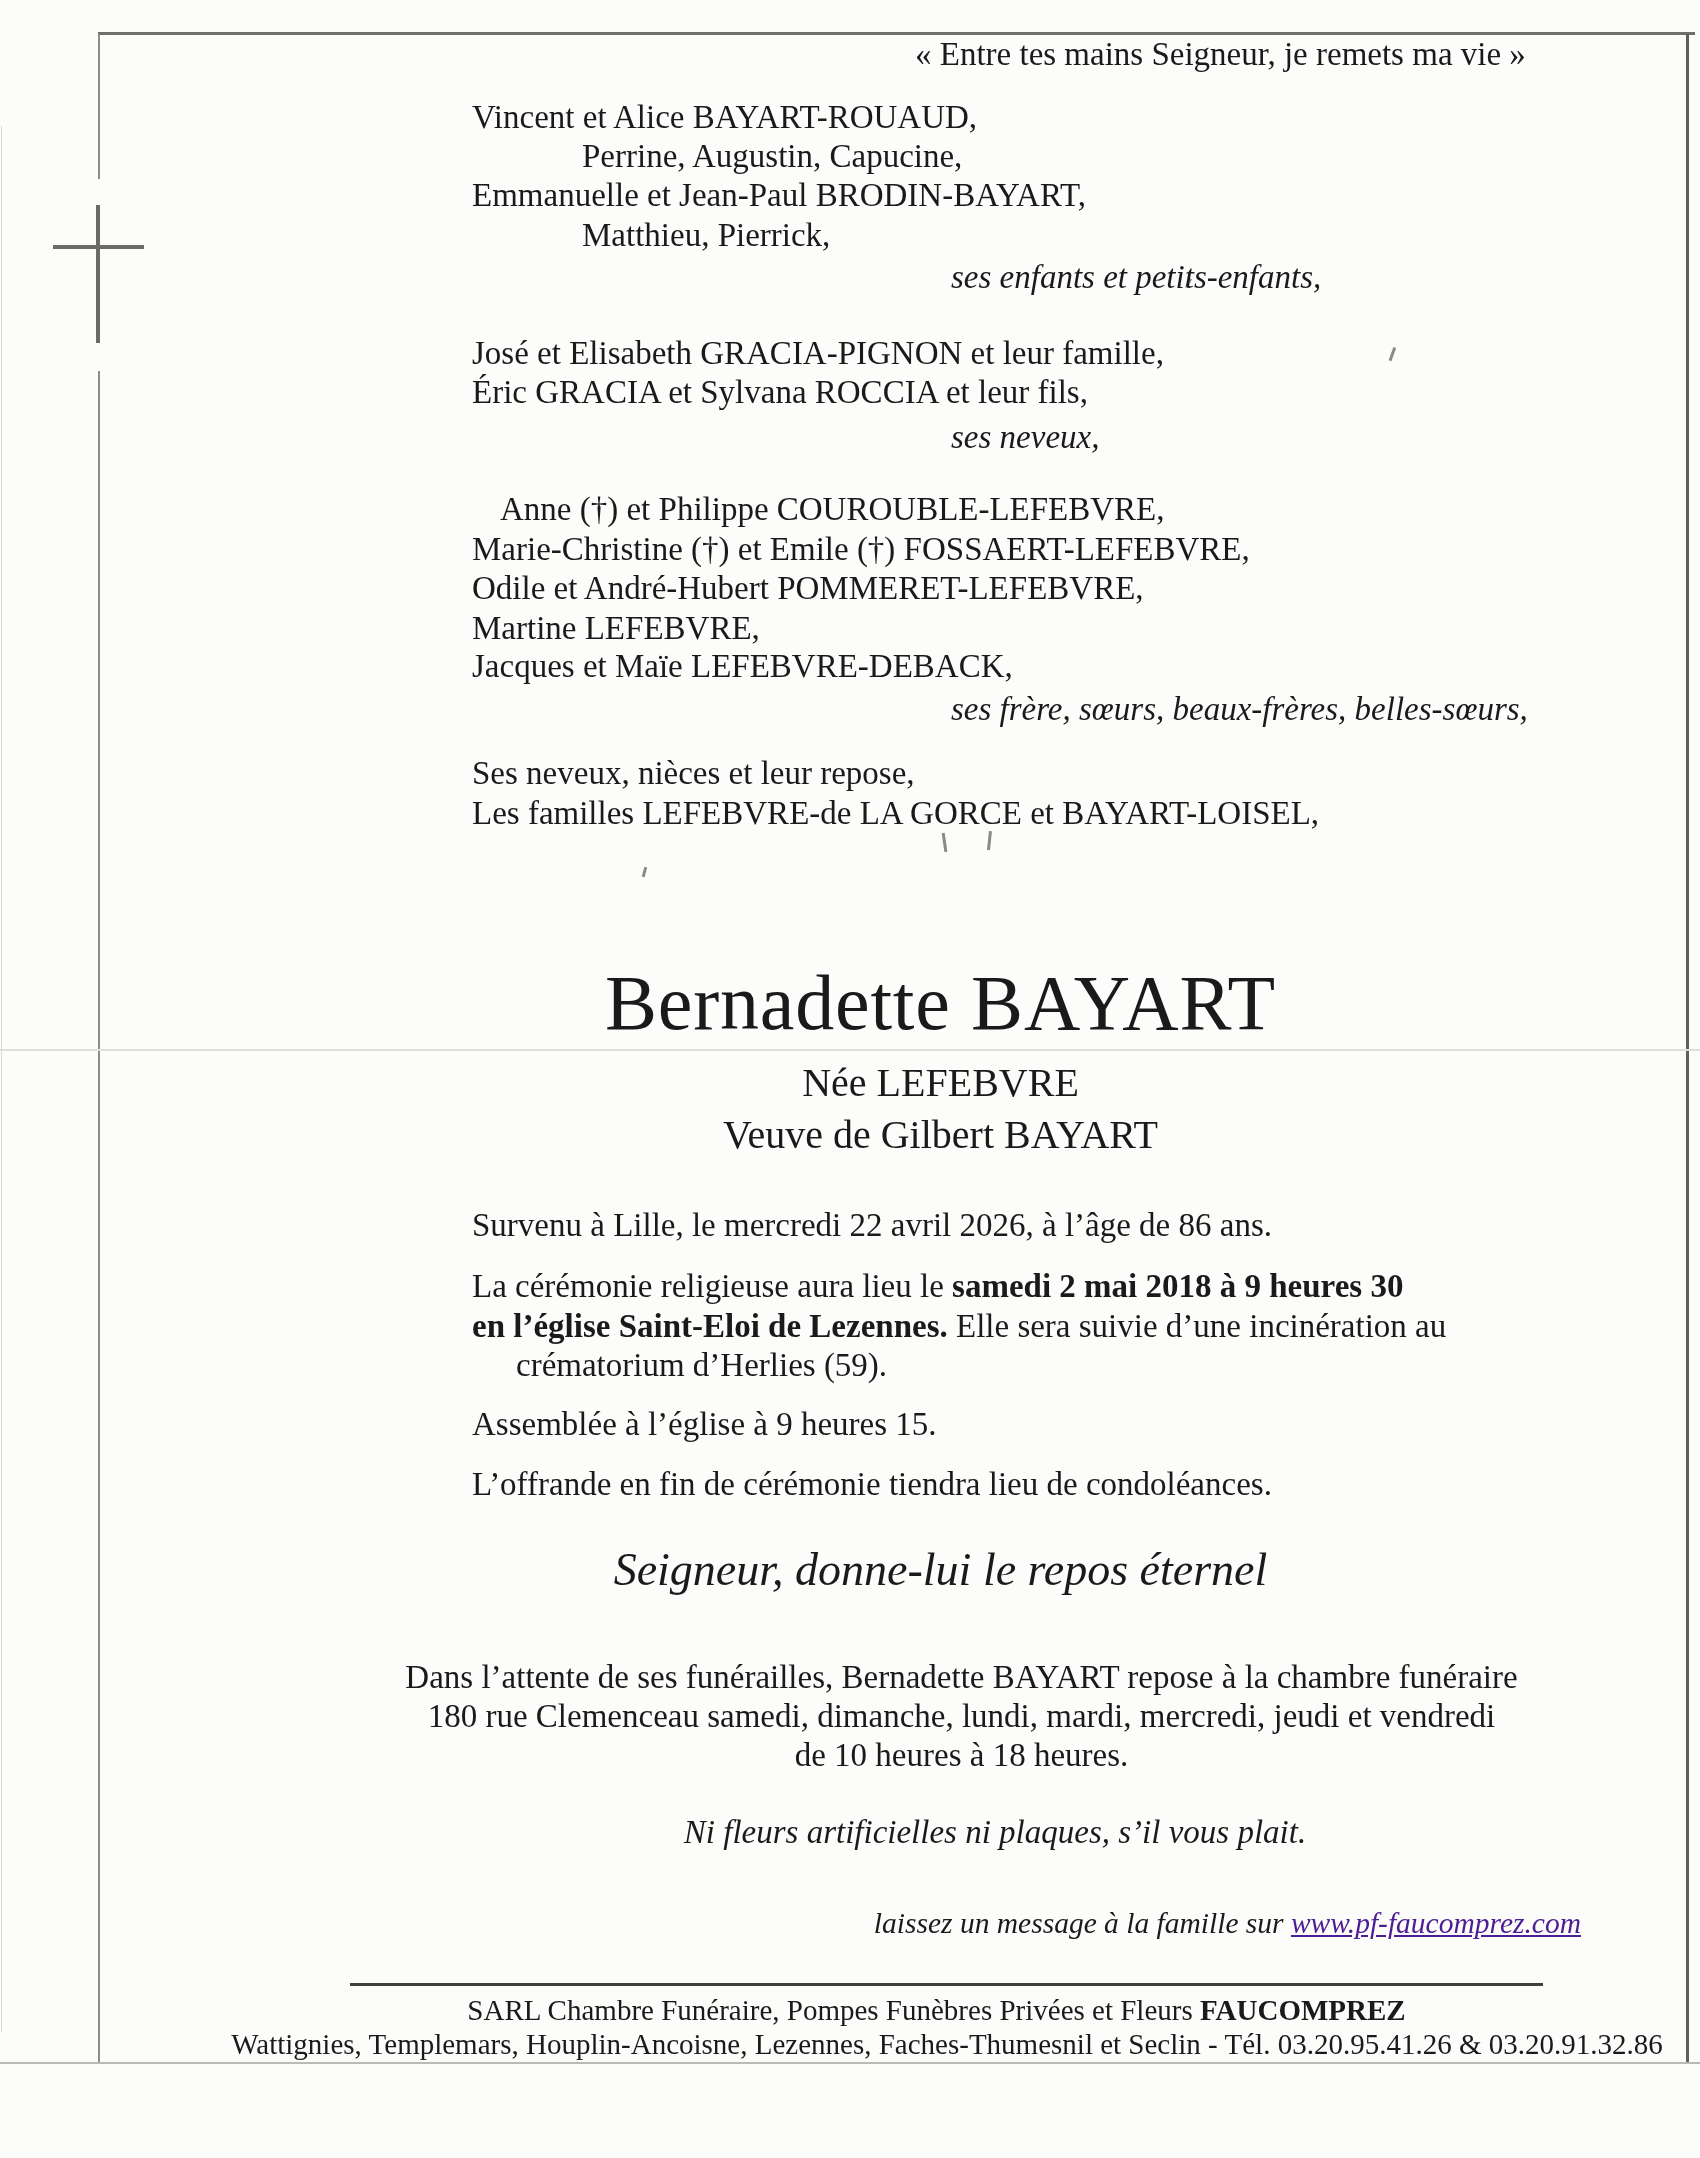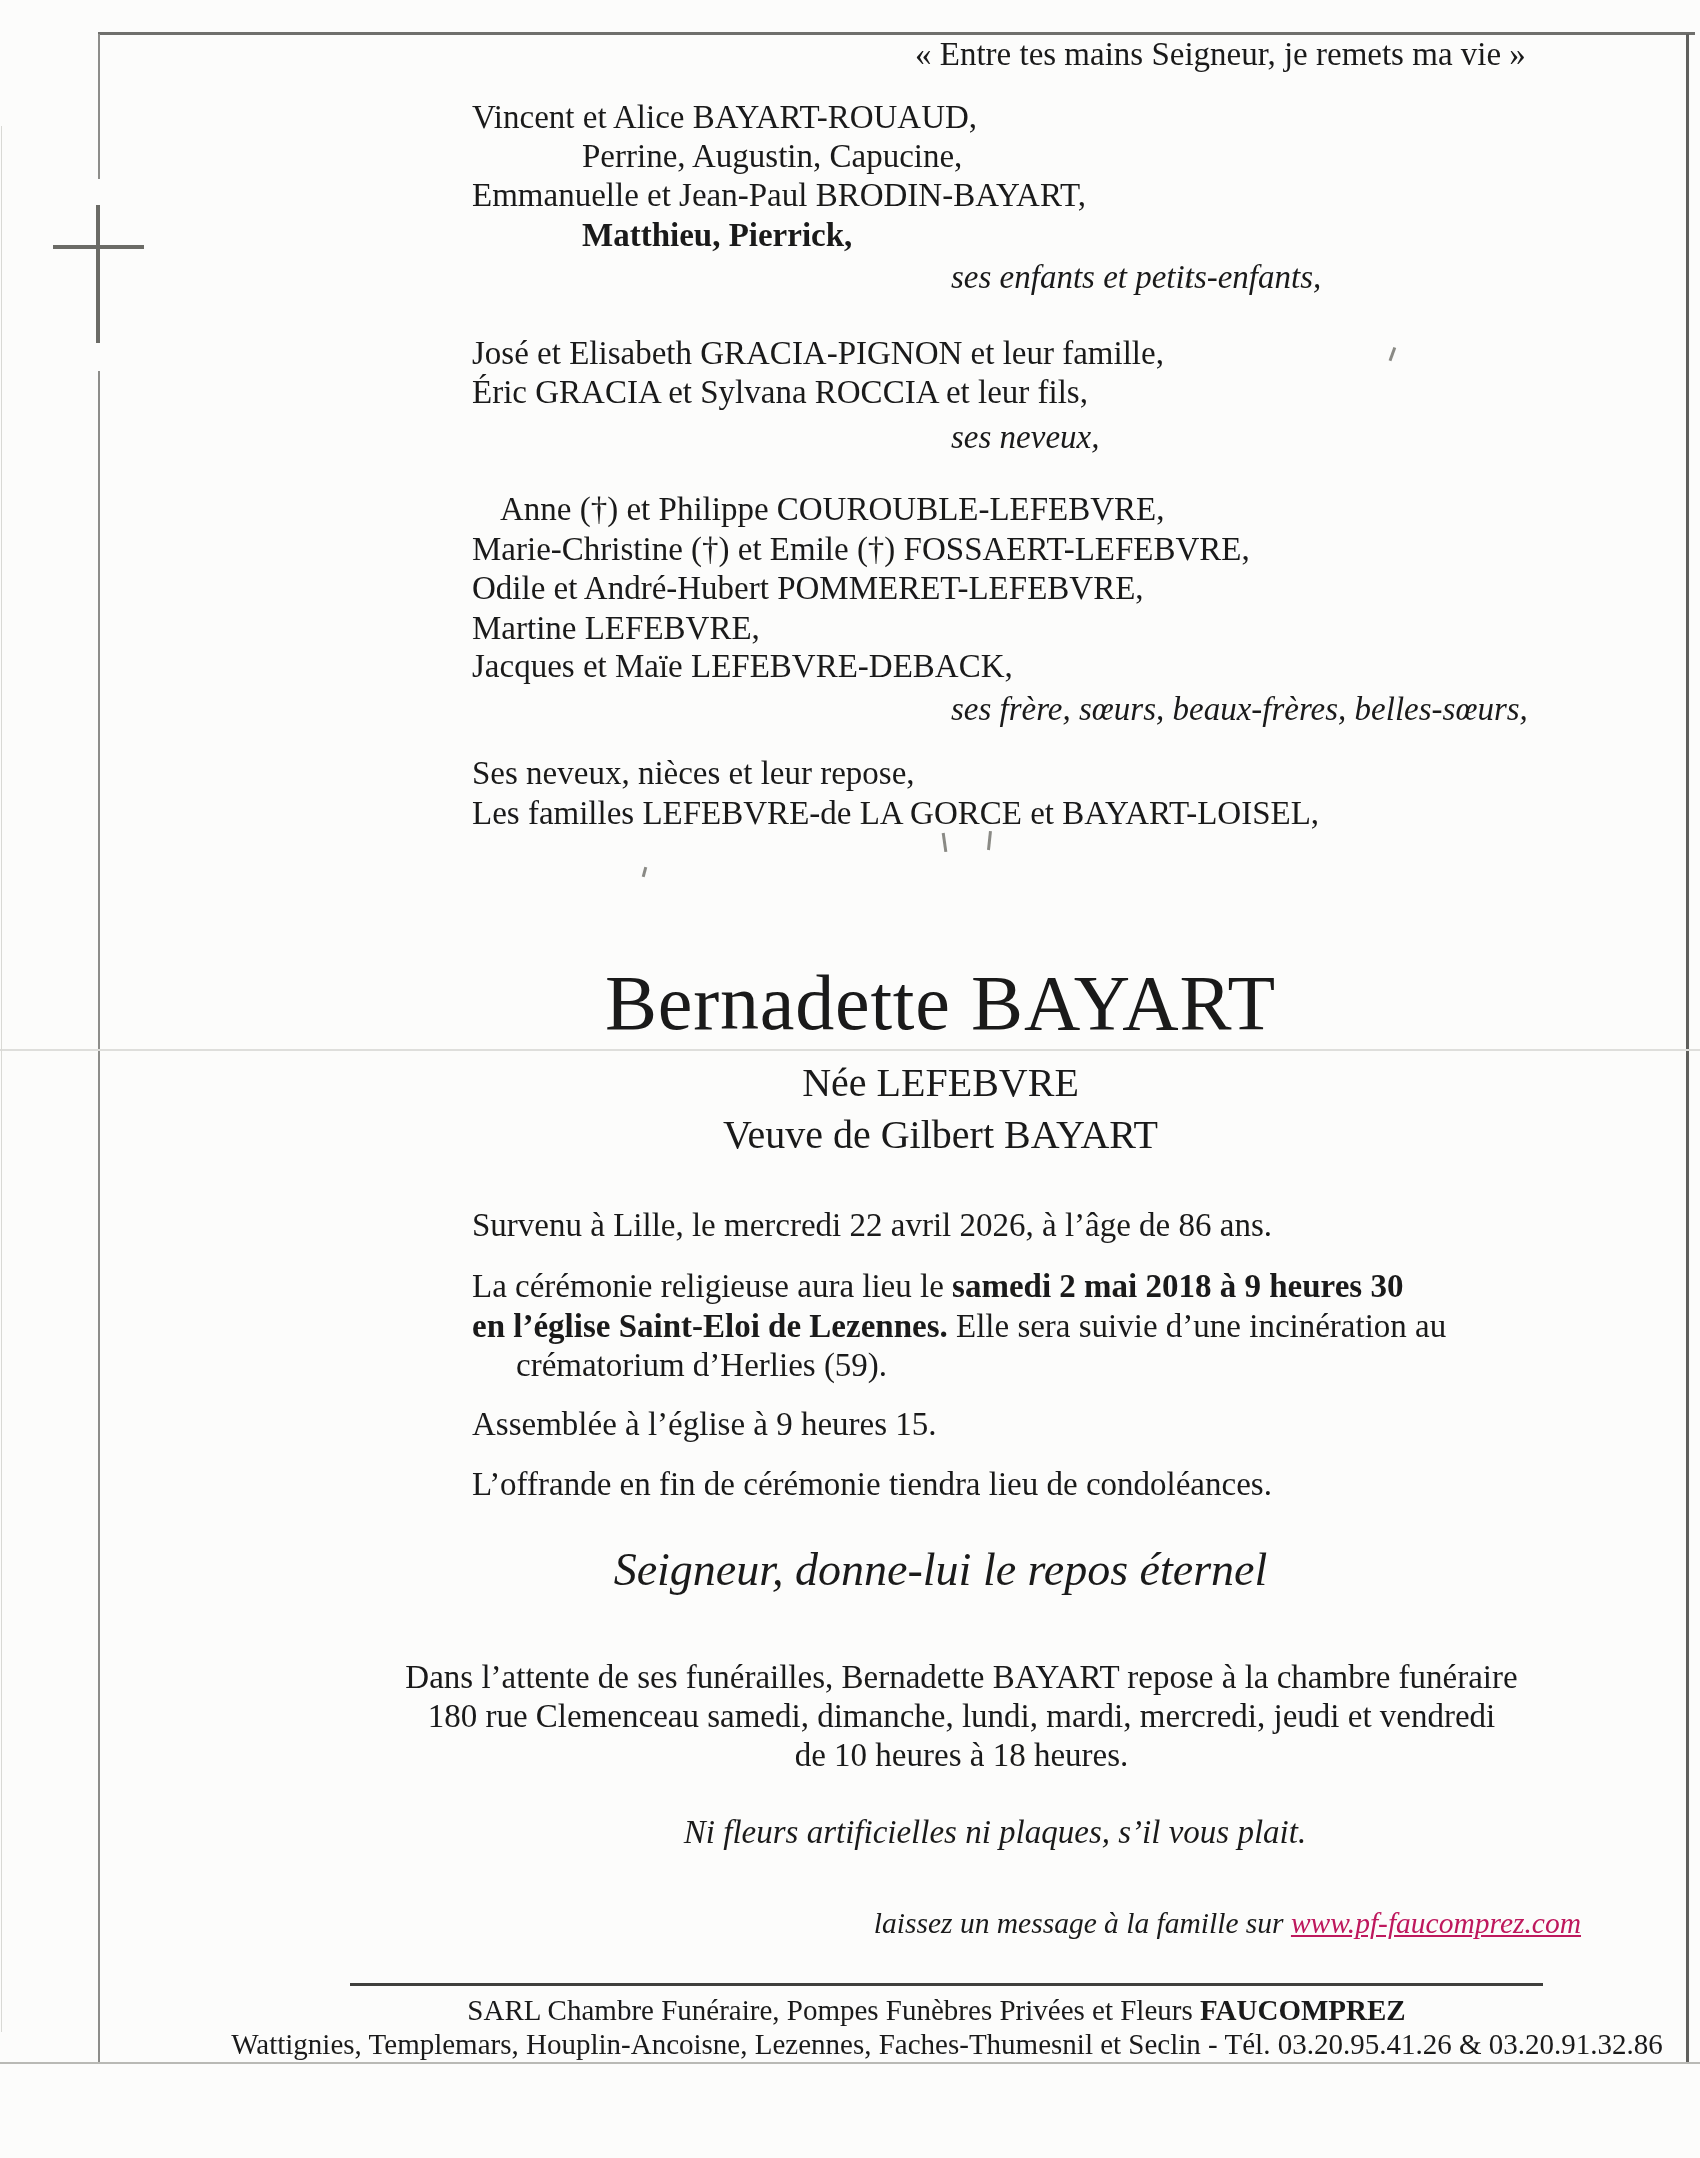--- a/index.html
+++ b/index.html
@@ -17,21 +17,21 @@
   .bold{font-weight:bold;}
   .quote{font-size:33px;}
   .announce{font-size:33px;}
   .big-name{font-size:78px;letter-spacing:0.8px;}
   .sub-name{font-size:40px;}
   .prayer{font-size:46px;font-style:italic;}
   .msg{font-size:29.5px;font-style:italic;}
   .footer-text{font-size:29px;}
   .center{text-align:center;}
   .right{text-align:right;}
-  .url{color:#be185d;text-decoration:underline;cursor:pointer;}
+  .url{color:#4c1d95;text-decoration:underline;cursor:pointer;}
   
   .vline,.hline{position:absolute;}
   .vline{width:1.7px;background:#8d8d8a;}
   .hline{height:2.5px;background:#6f6f6c;}
   .faint{background:#dededb;}
   .cross-bar{position:absolute;background:#6b6b66;}
   .speck{position:absolute;background:#8a8a85;}
 </style>
 </head>
 <body>
@@ -55,21 +55,21 @@
   <div class="speck" style="left:943px;top:833px;width:2.5px;height:18.6px;transform:rotate(-8deg);"></div>
   <div class="speck" style="left:988px;top:831px;width:2.5px;height:18.6px;transform:rotate(6deg);"></div>
   <div class="speck" style="left:643px;top:867px;width:2.5px;height:10px;transform:rotate(15deg);"></div>
   <div class="speck" style="left:1187px;top:278px;width:2.5px;height:10px;transform:rotate(25deg);"></div>
 
   <div class="abs quote" style="left:915px;top:37px;">« Entre tes mains Seigneur, je remets ma vie »</div>
 
   <div class="abs body-text" style="left:472px;top:100px;">Vincent et Alice BAYART-ROUAUD,</div>
   <div class="abs body-text" style="left:582px;top:139px;">Perrine, Augustin, Capucine,</div>
   <div class="abs body-text" style="left:472px;top:178px;">Emmanuelle et Jean-Paul BRODIN-BAYART,</div>
-  <div class="abs body-text" style="left:582px;top:218px;font-weight:bold;">Matthieu, Pierrick,</div>
+  <div class="abs body-text" style="left:582px;top:218px;">Matthieu, Pierrick,</div>
   <div class="abs body-text italic" style="left:951px;top:260px;">ses enfants et petits-enfants,</div>
 
   <div class="abs body-text" style="left:472px;top:336px;">José et Elisabeth GRACIA-PIGNON et leur famille,</div>
   <div class="abs body-text" style="left:472px;top:375px;">Éric GRACIA et Sylvana ROCCIA et leur fils,</div>
   <div class="abs body-text italic" style="left:951px;top:420px;">ses neveux,</div>
 
   <div class="abs body-text" style="left:472px;top:492px;margin-left:28px;">Anne (†) et Philippe COUROUBLE-LEFEBVRE,</div>
   <div class="abs body-text" style="left:472px;top:532px;">Marie-Christine (†) et Emile (†) FOSSAERT-LEFEBVRE,</div>
   <div class="abs body-text" style="left:472px;top:571px;">Odile et André-Hubert POMMERET-LEFEBVRE,</div>
   <div class="abs body-text" style="left:472px;top:611px;">Martine LEFEBVRE,</div>

